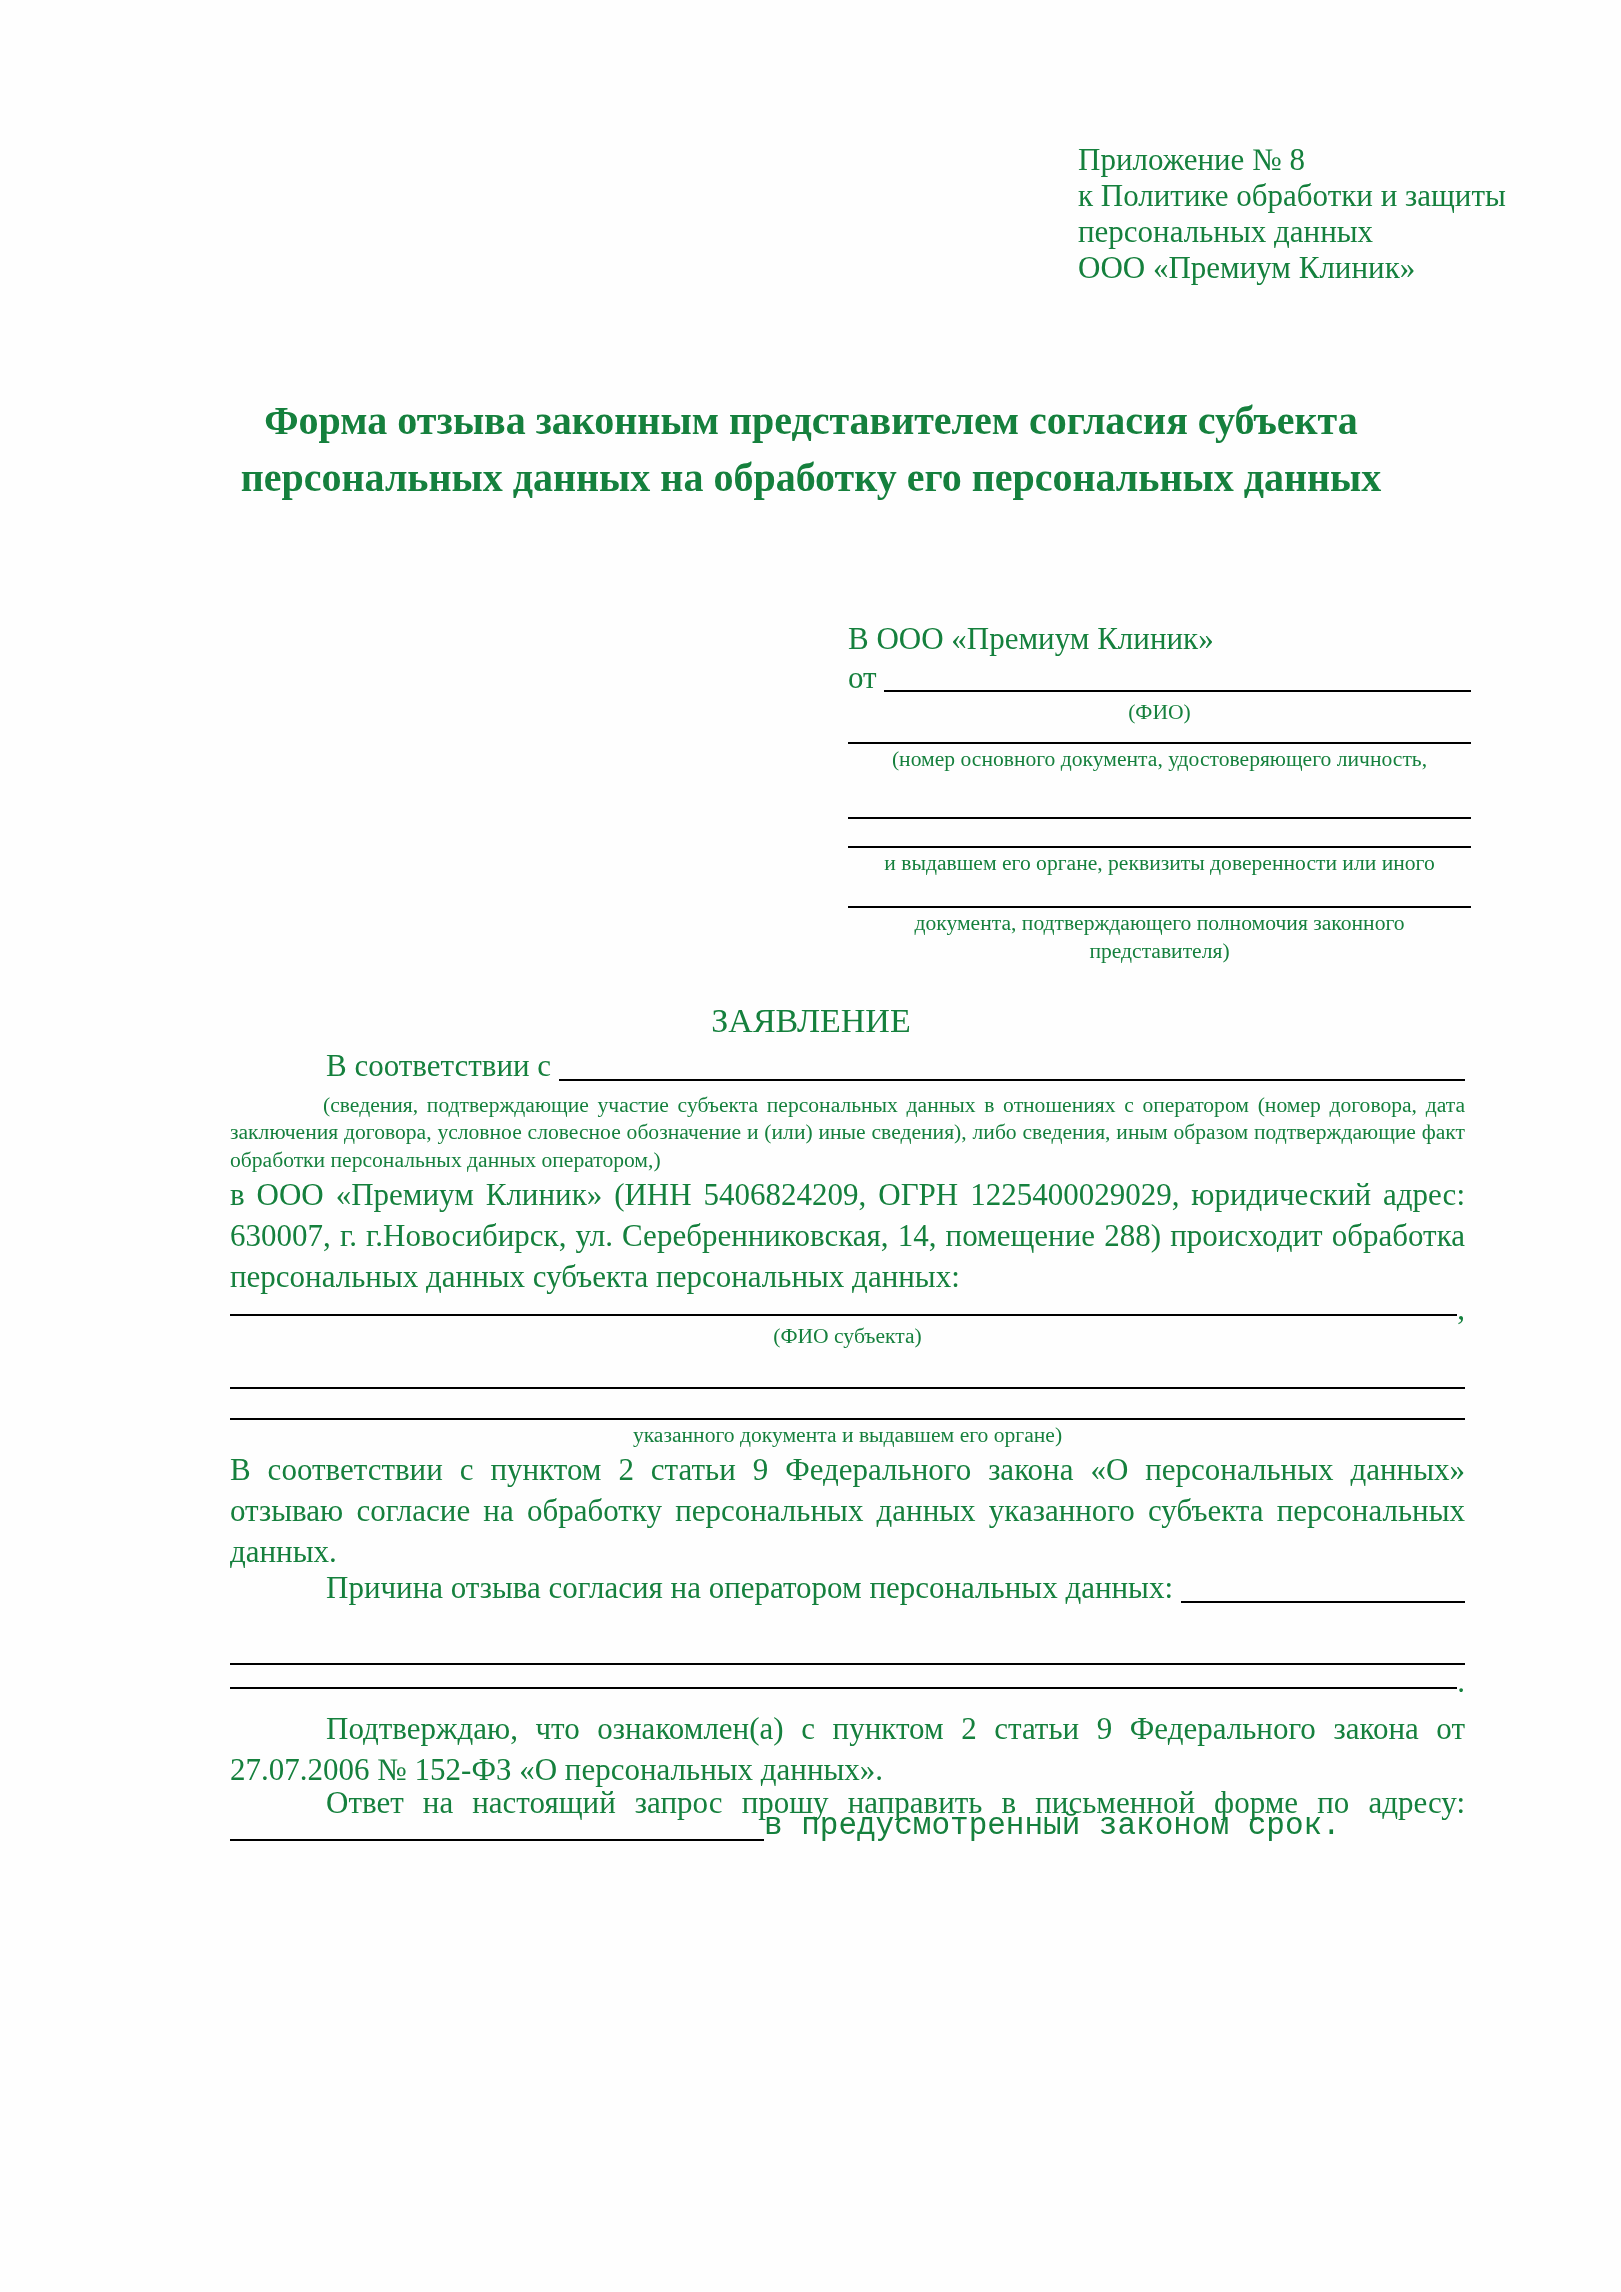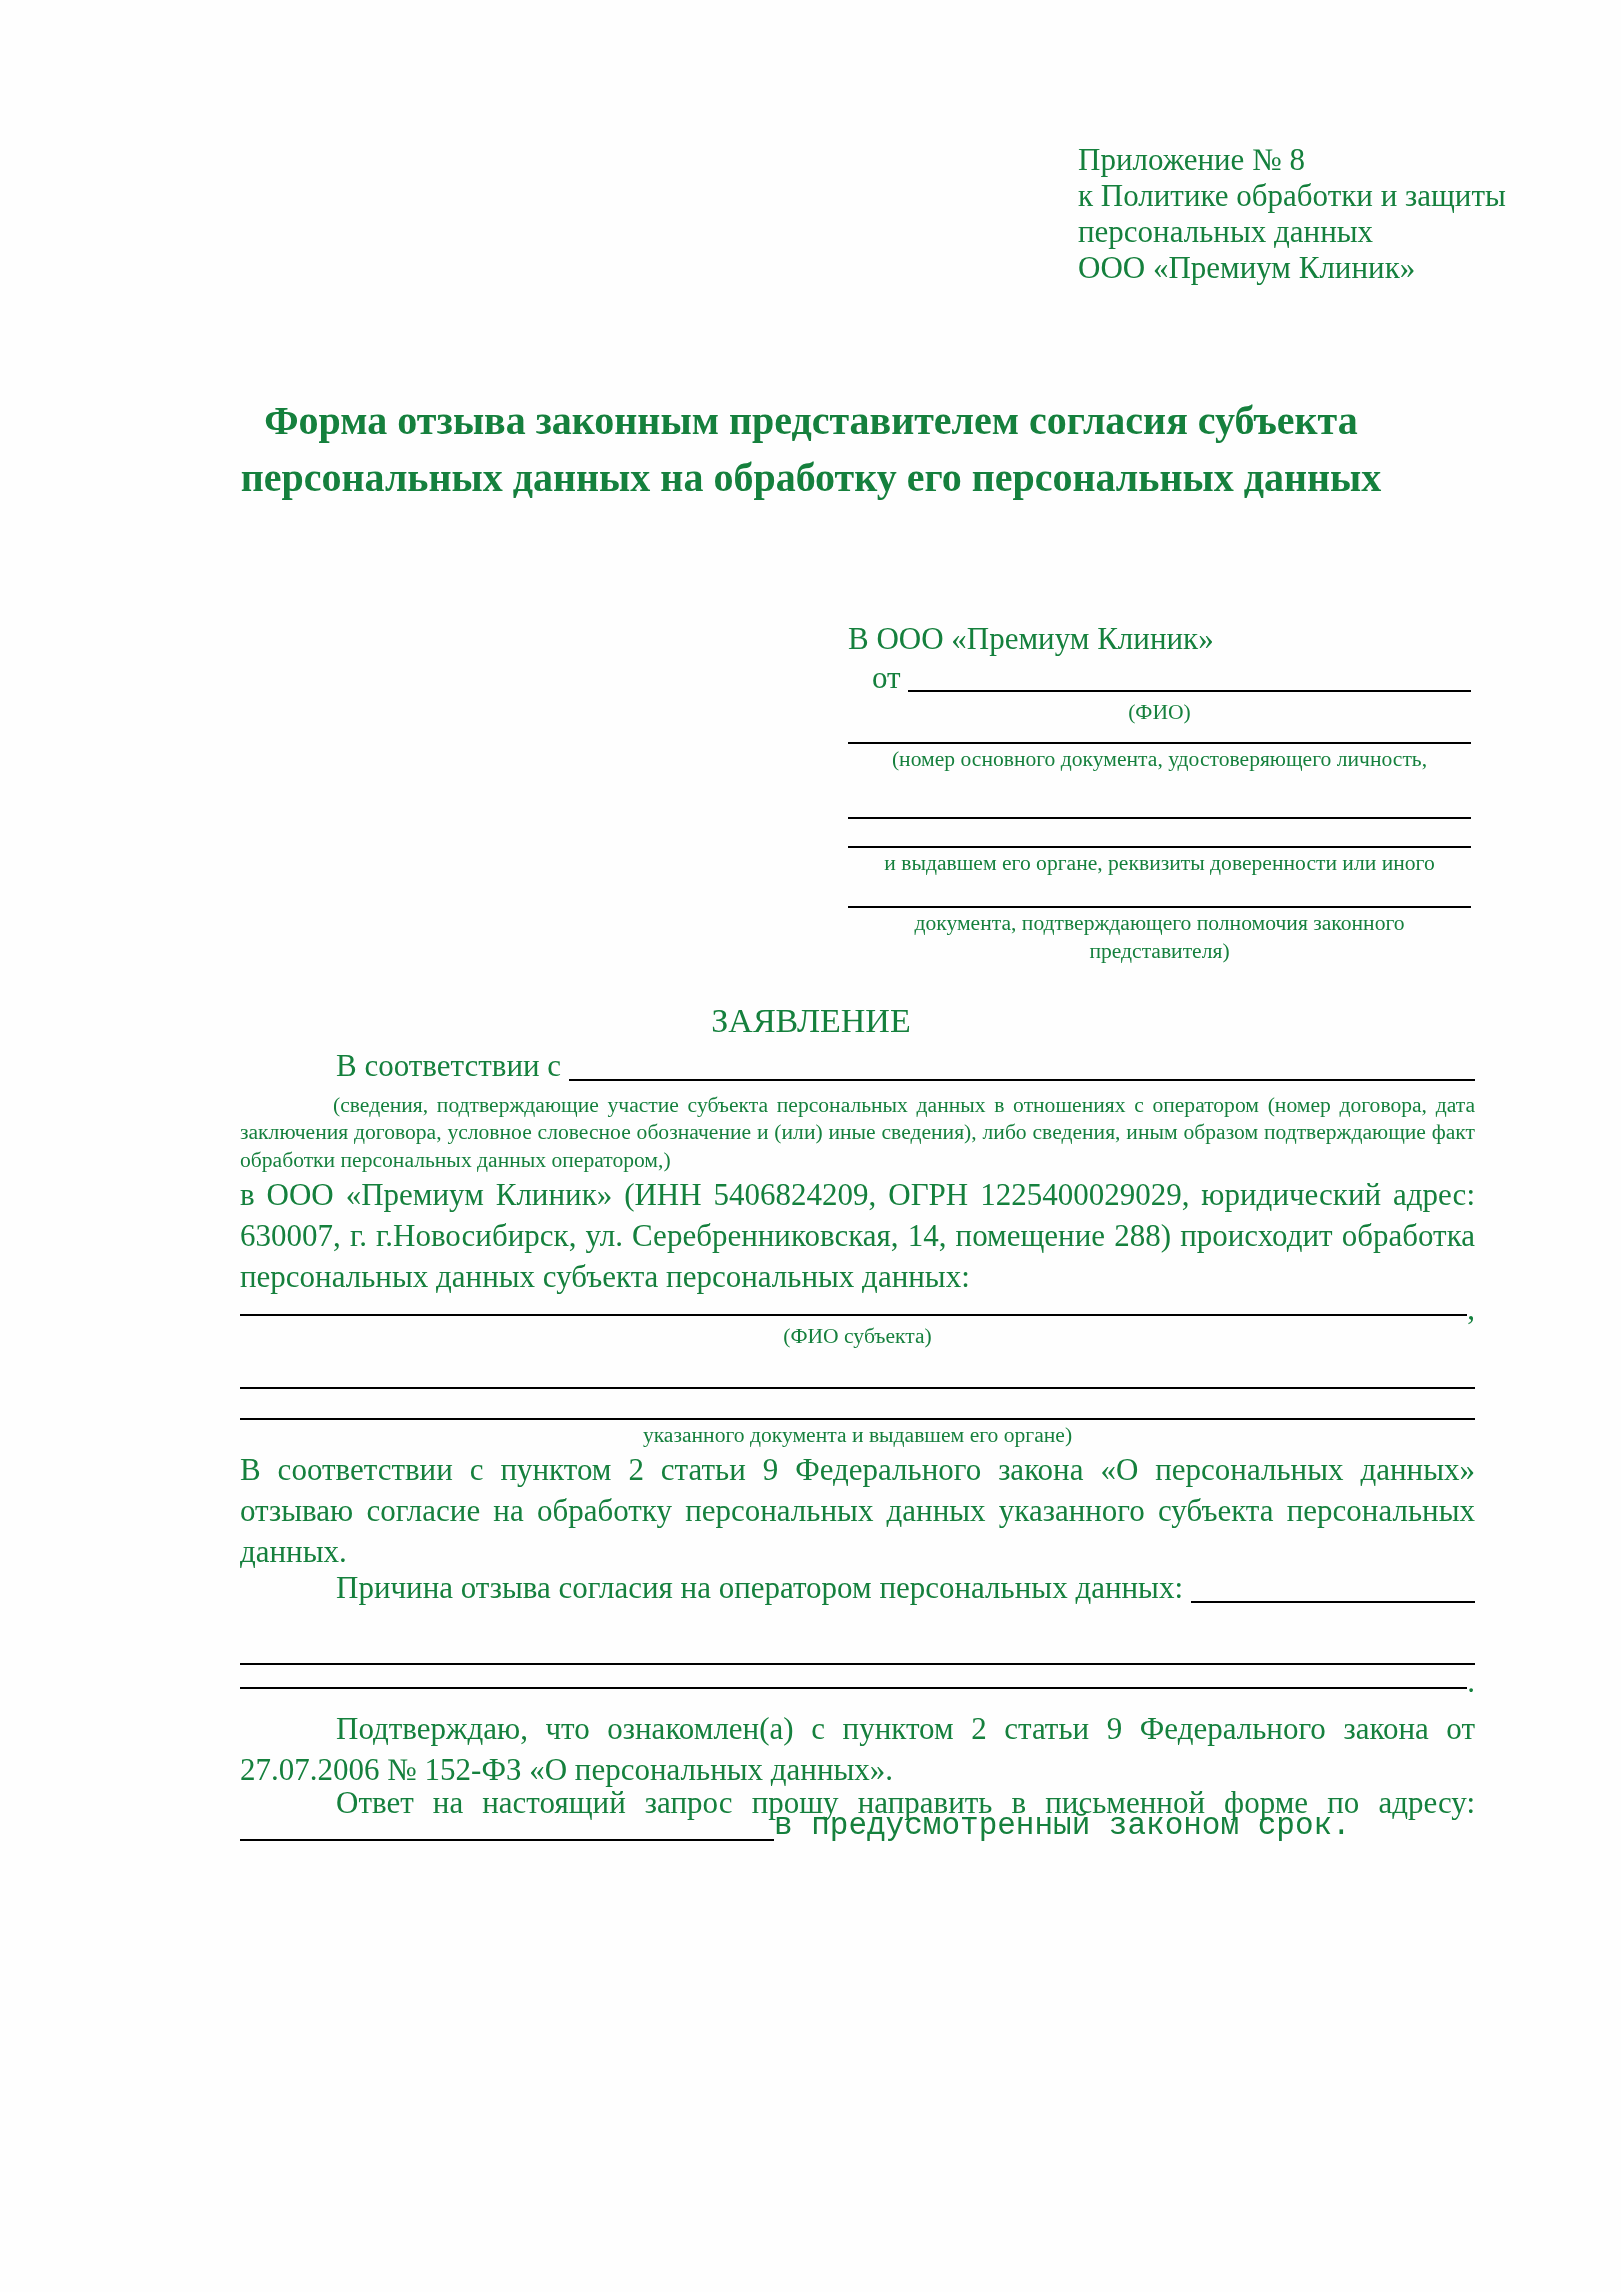--- a/index.html
+++ b/index.html
@@ -27,35 +27,35 @@
   
   .addr{
     position:absolute;left:848px;top:619px;width:623px;
     font-size:31px;line-height:39px;
   }
   .row{display:flex;align-items:flex-end;}
   .row .txt{white-space:pre;}
   .fill{flex:1 1 auto;border-bottom:2.9px solid #000;margin-bottom:4.9px;height:0;}
   .hr{height:0;border-bottom:2.9px solid #000;}
   .cap{font-size:21.6px;line-height:27.4px;text-align:center;}
-  .addr .from-row{height:39px;margin-left:24px;}
+  .addr .from-row{height:39px;}
   .addr .hr.g1{margin-top:15.7px;}
   .addr .hr.g2{margin-top:43px;}
   .addr .hr.g3{margin-top:27.4px;}
   .addr .hr.g4{margin-top:29px;}
   .addr .cap{margin-top:2px;}
   
   .heading{
     position:absolute;left:118px;top:1000px;width:1386px;
     text-align:center;font-size:34px;line-height:41px;
   }
   
   .main{
     position:absolute;left:230px;top:1047px;width:1235px;
-    font-size:31px;line-height:41px;margin-left:10px;
+    font-size:31px;line-height:41px;
   }
   .basis-row{height:39px;}
   .basis-row .txt{padding-left:96px;}
   .small-par{
     margin-top:5.9px;font-size:21.6px;line-height:27.4px;
     text-align:justify;text-indent:93px;
   }
   .par{text-align:justify;}
   .par.indent{text-indent:96px;}
   .u-row{display:flex;align-items:flex-end;height:23.5px;}

